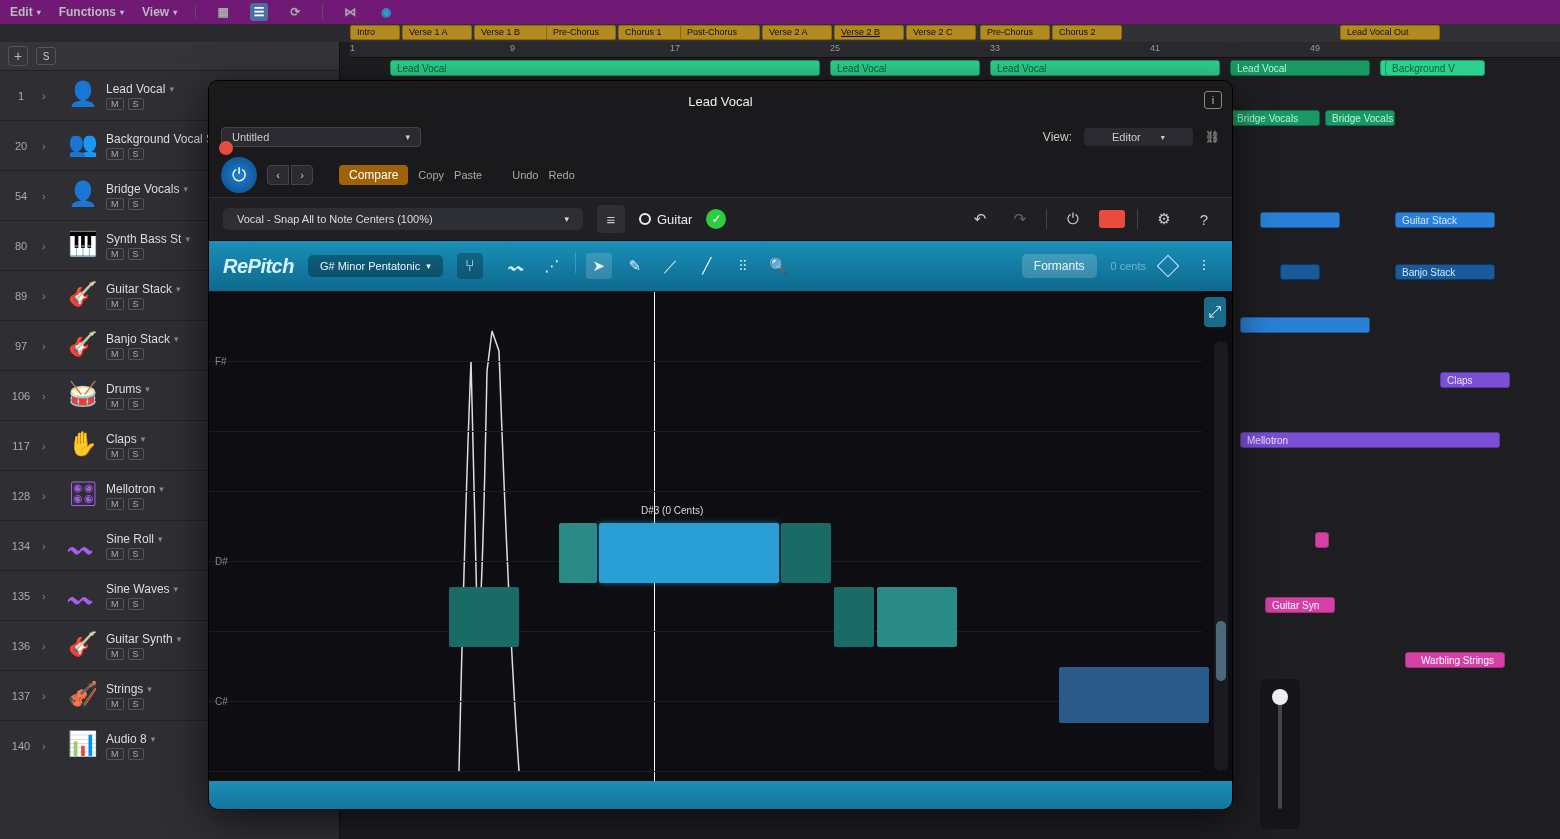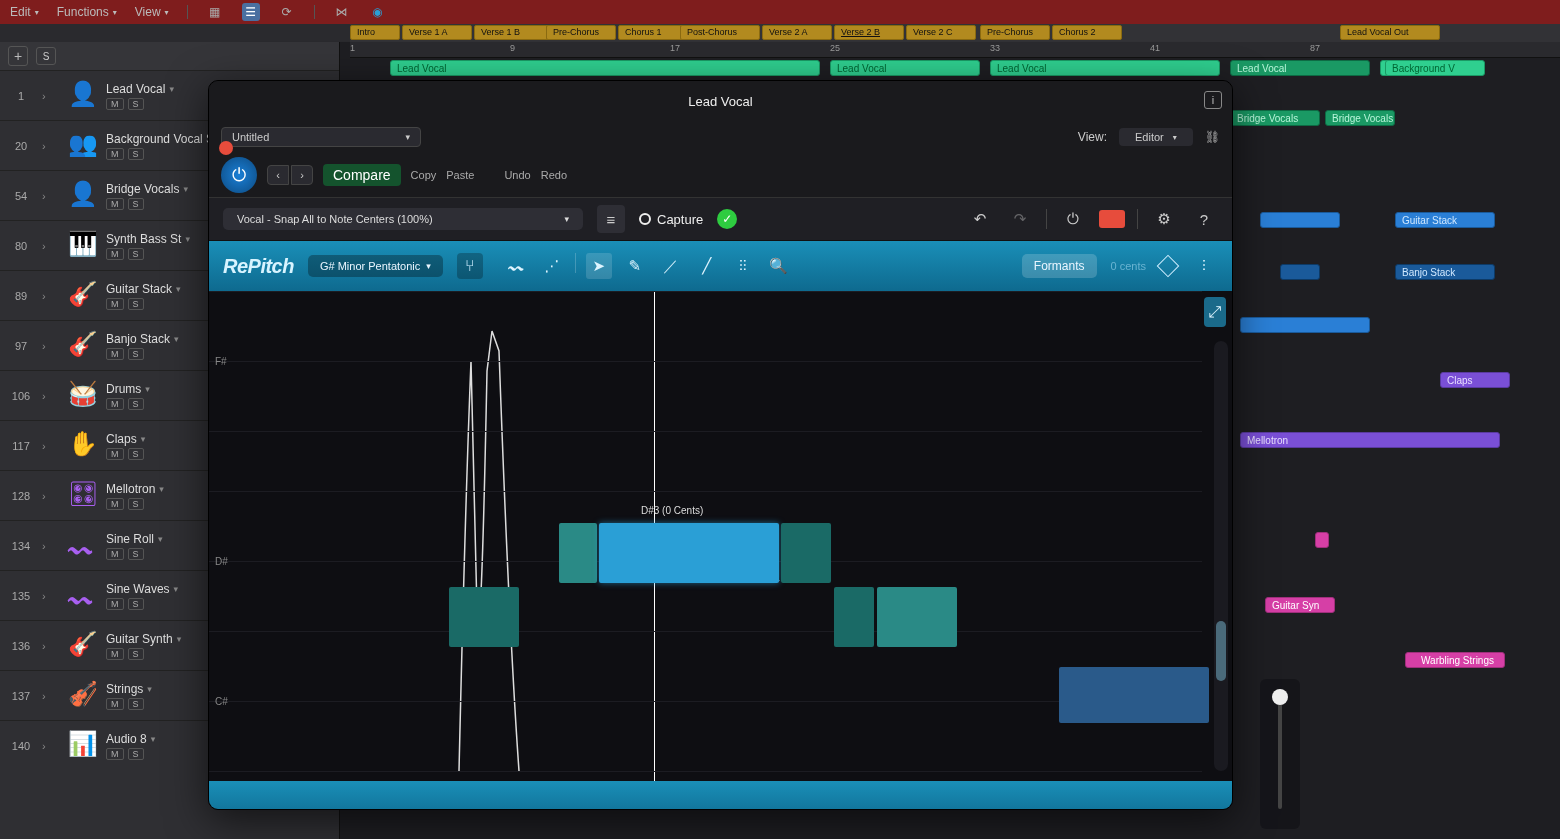--- a/index.html
+++ b/index.html
@@ -1,19 +1,19 @@
 <!DOCTYPE html>
 <html><head>
 <meta charset="utf-8">
 <style>
   * { box-sizing: border-box; margin: 0; padding: 0; font-family: -apple-system, "Helvetica Neue", Arial, sans-serif; }
   body { background: #2a2a2e; color: #ccc; overflow: hidden; width: 1560px; height: 839px; position: relative; }
 
   
-  .top-menu { position: absolute; top: 0; left: 0; right: 0; height: 24px; background: #7f1d1d; display: flex; align-items: center; padding: 0 10px; gap: 18px; font-size: 12px; color: #bbb; }
+  .top-menu { position: absolute; top: 0; left: 0; right: 0; height: 24px; background: #701a75; display: flex; align-items: center; padding: 0 10px; gap: 18px; font-size: 12px; color: #bbb; font-weight: bold; }
   .top-menu .mitem { cursor: pointer; display: flex; align-items: center; gap: 4px; }
   .top-menu .divider { width: 1px; height: 14px; background: #555; }
   .top-menu .iconbtn { width: 18px; height: 18px; display:flex; align-items:center; justify-content:center; color:#aaa; }
 
   
   .marker-lane { position: absolute; top: 24px; left: 350px; right: 0; height: 18px; background: #323236; }
   .marker { position:absolute; top:1px; height:15px; background:#b28a1f; border:1px solid #8a6a10; border-radius:2px; font-size:9px; padding:1px 6px; color:#111; overflow:hidden; white-space:nowrap; }
 
   
   .tracks-panel { position: absolute; top: 42px; left: 0; width: 340px; bottom: 0; background: #2f2f33; border-right: 1px solid #111; }
@@ -52,29 +52,29 @@
   
   .plugin-window { position:absolute; top:80px; left:208px; width:1025px; height:730px; background:#161619; border-radius:10px; box-shadow:0 10px 40px rgba(0,0,0,.6); border:1px solid #000; overflow:hidden; }
   .plugin-titlebar { height:40px; display:flex; align-items:center; justify-content:center; position:relative; background:#1a1a1d; }
   .plugin-titlebar .title { font-size:13px; color:#eee; }
   .plugin-titlebar .info { position:absolute; right:10px; top:10px; width:18px; height:18px; border:1px solid #888; border-radius:3px; display:flex; align-items:center; justify-content:center; font-size:11px; color:#bbb; }
   .plugin-close { position:absolute; left:10px; top:60px; width:14px; height:14px; border-radius:50%; background:#e74c3c; }
 
   .plugin-header { display:flex; align-items:center; padding:6px 12px; gap:12px; background:#1a1a1d; }
   .preset-select { background:#2a2a30; border:1px solid #444; border-radius:4px; padding:3px 10px; font-size:11px; color:#ccc; width:200px; display:flex; justify-content:space-between; align-items:center; }
   .plugin-header .right { margin-left:auto; display:flex; align-items:center; gap:12px; font-size:12px; color:#ccc; }
-  .editor-pill { background:#2a2a30; border-radius:4px; padding:3px 16px; font-size:11px; display:flex; align-items:center; gap:9px; }
+  .editor-pill { background:#2a2a30; border-radius:4px; padding:3px 28px; font-size:11px; display:flex; align-items:center; gap:20px; }
 
   .plugin-subheader { display:flex; align-items:center; padding:4px 12px; gap:10px; background:#1a1a1d; }
   .power-btn { width:36px; height:36px; border-radius:50%; background:radial-gradient(circle,#1a7fd6,#0d4a80); display:flex; align-items:center; justify-content:center; color:#fff; font-size:18px; }
   .nav-arrows { display:flex; gap:2px; }
   .nav-arrows span { width:22px; height:20px; background:#2a2a30; border:1px solid #444; display:flex; align-items:center; justify-content:center; font-size:11px; color:#ccc; }
   .nav-arrows span:first-child { border-radius:4px 0 0 4px; }
   .nav-arrows span:last-child { border-radius:0 4px 4px 0; }
-  .compare-btn { background:#14532d; color:#fff; padding:3px 10px; border-radius:4px; font-size:14px; }
+  .compare-btn { background:#a16207; color:#fff; padding:3px 10px; border-radius:4px; font-size:12px;margin-left:16px; }
   .txtbtn { color:#aaa; font-size:11px; cursor:pointer; }
 
   .plugin-toolbar { height:44px; background:#1f1f24; display:flex; align-items:center; padding:0 14px; gap:14px; border-top:1px solid #333; border-bottom:1px solid #111; }
   .preset-pill { background:#2e2e35; border-radius:5px; padding:5px 14px; font-size:11px; color:#ddd; flex:1; max-width:360px; display:flex; justify-content:space-between; align-items:center; }
   .toolbar-icon { width:28px; height:28px; display:flex; align-items:center; justify-content:center; color:#ccc; font-size:15px; border-radius:4px; }
   .toolbar-icon.filled { background:#2e2e35; }
   .capture { display:flex; align-items:center; gap:6px; color:#eee; font-size:13px; }
   .capture .rec { width:12px; height:12px; border:2px solid #eee; border-radius:50%; }
   .toolbar-right { margin-left:auto; display:flex; align-items:center; gap:12px; }
   .status-ok { width:20px; height:20px; border-radius:50%; background:#2ecc40; display:flex; align-items:center; justify-content:center; color:#fff; font-size:12px; }
@@ -382,21 +382,21 @@
 </div>
 
 <div class="arrange">
   <div class="ruler">
       <span class="ruler-num" style="left: 0px;">1</span>
       <span class="ruler-num" style="left: 160px;">9</span>
       <span class="ruler-num" style="left: 320px;">17</span>
       <span class="ruler-num" style="left: 480px;">25</span>
       <span class="ruler-num" style="left: 640px;">33</span>
       <span class="ruler-num" style="left: 800px;">41</span>
-      <span class="ruler-num" style="left: 960px;">87</span>
+      <span class="ruler-num" style="left: 960px;">49</span>
     </div>
   <div id="regions">
       <div class="region green" style="top: 18px; left: 50px; width: 430px; height: 16px;">Lead Vocal</div>
       <div class="region green" style="top: 18px; left: 490px; width: 150px; height: 16px;">Lead Vocal</div>
       <div class="region green" style="top: 18px; left: 650px; width: 230px; height: 16px;">Lead Vocal</div>
       <div class="region green-dark" style="top: 18px; left: 890px; width: 140px; height: 16px;">Lead Vocal</div>
       <div class="region green" style="top: 18px; left: 1040px; width: 70px; height: 16px;"></div>
       <div class="region green-dark" style="top: 58px; left: 100px; width: 30px; height: 16px;">Bac</div>
       <div class="region green-dark" style="top: 58px; left: 170px; width: 22px; height: 16px;">Ba</div>
       <div class="region green-dark" style="top: 58px; left: 196px; width: 200px; height: 16px;">Background Vocal Stack</div>
@@ -456,21 +456,21 @@
   </div>
 
   <div class="plugin-toolbar">
     <div class="preset-pill">
       <span>Vocal - Snap All to Note Centers (100%)</span>
         <span style="font-size:9px">▾</span>
     </div>
     <div class="toolbar-icon filled">≡</div>
     <div class="capture">
       <span class="rec"></span>
-      <span>Capture</span>
+      <span>Guitar</span>
     </div>
     <div class="status-ok">✓</div>
     <div class="toolbar-right">
       <span class="toolbar-icon">↶</span>
       <span class="toolbar-icon" style="opacity:.4">↷</span>
       <span style="width:1px;height:20px;background:#444"></span>
       <span class="toolbar-icon">⏻</span>
       <div class="red-btn"></div>
       <span style="width:1px;height:20px;background:#444"></span>
       <span class="toolbar-icon">⚙</span>

